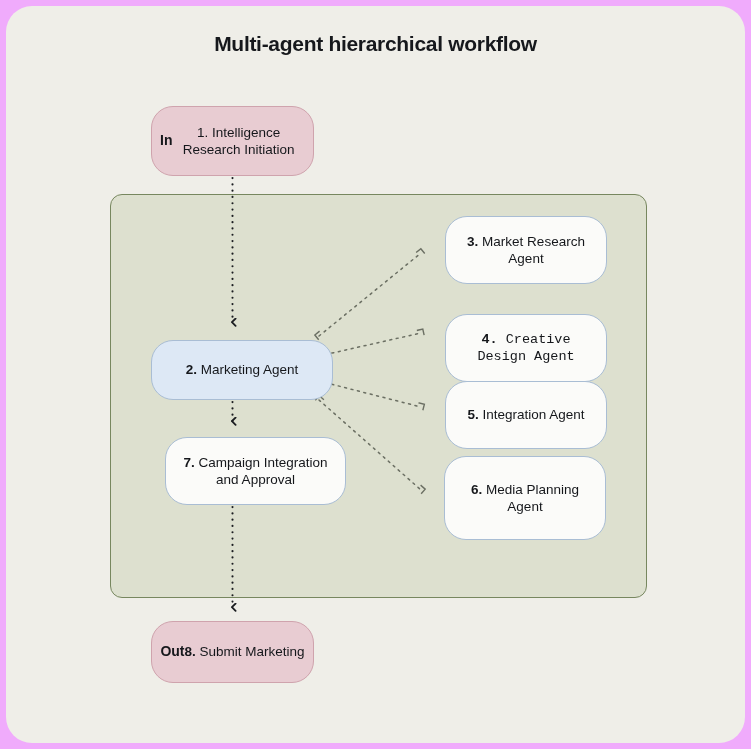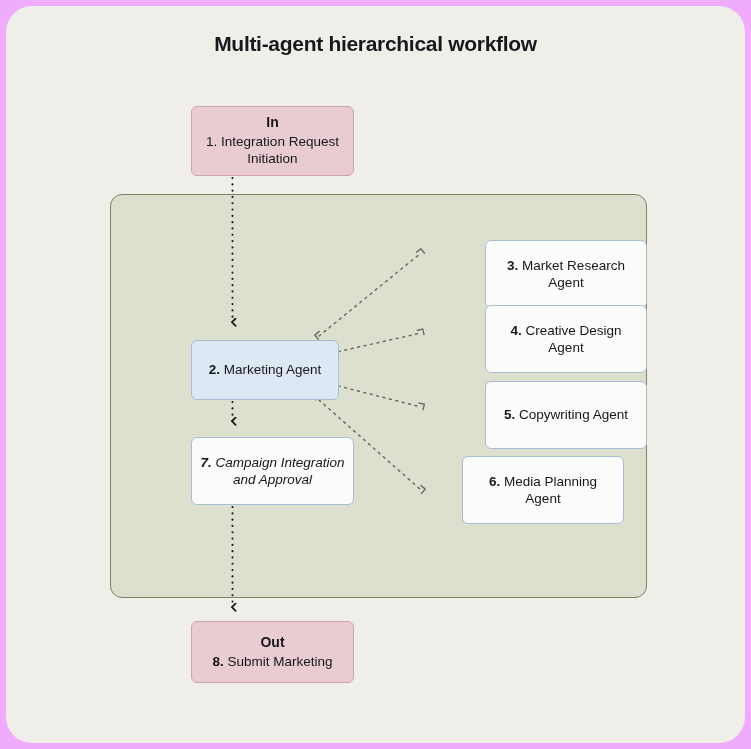--- a/index.html
+++ b/index.html
@@ -39,31 +39,29 @@
     font-size: 21px;
     font-weight: 700;
     letter-spacing: -0.3px;
     color: #16181c;
   }
 
   
   .node {
     position: absolute;
     box-sizing: border-box;
-    border-radius: 6px;
+    border-radius: 22px;
     display: flex;
-    flex-direction: column;
     align-items: center;
     justify-content: center;
     text-align: center;
     line-height: 1.28;
     font-size: 13.5px;
     color: #15171b;
     padding: 4px 8px;
-    margin-left: 40px;
   }
   .node .hdr {
     font-weight: 700;
     font-size: 14px;
     margin-bottom: 1px;
   }
   .node .body { font-weight: 400; }
   .node .body b { font-weight: 700; }
 
   .node.io {
@@ -87,27 +85,27 @@
     width: 537px;
     height: 404px;
     box-sizing: border-box;
     background: #dde0cf;
     border: 1px solid #77875f;
     border-radius: 12px;
   }
 
   
   #node-in      { left: 151px; top: 106px; width: 163px; height: 70px; }
-  #node-mkt     { left: 151px; top: 340px; width: 148px; height: 60px; }
-  #node-camp    { left: 151px; top: 437px; width: 163px; height: 68px; font-style: italic; }
+  #node-mkt     { left: 151px; top: 340px; width: 182px; height: 60px; }
+  #node-camp    { left: 165px; top: 437px; width: 181px; height: 68px; }
   #node-out     { left: 151px; top: 621px; width: 163px; height: 62px; }
-  #node-research{ left: 445px; top: 240px; width: 162px; height: 68px; }
-  #node-design  { left: 445px; top: 305px; width: 162px; height: 68px; }
+  #node-research{ left: 445px; top: 216px; width: 162px; height: 68px; }
+  #node-design  { left: 445px; top: 314px; width: 162px; height: 68px; font-family: Liberation Mono, monospace; }
   #node-copy    { left: 445px; top: 381px; width: 162px; height: 68px; }
-  #node-media   { left: 422px; top: 456px; width: 162px; height: 68px; }
+  #node-media   { left: 444px; top: 456px; width: 162px; height: 84px; }
 
   
   #connectors {
     position: absolute;
     left: 0; top: 0;
     width: 751px;
     height: 749px;
     pointer-events: none;
   }
 </style>
@@ -158,37 +156,37 @@
       <path d="M319,381 L421,407" fill="none" stroke="#6b6f63" stroke-width="1.5" stroke-dasharray="2 4.6" stroke-linecap="round" marker-end="url(#ah-grey-end)" marker-start="url(#ah-grey-start)"></path>
     </g>
 
     <g>
       <path d="M319,400 L421,490" fill="none" stroke="#6b6f63" stroke-width="1.5" stroke-dasharray="2 4.6" stroke-linecap="round" marker-end="url(#ah-grey-end)" marker-start="url(#ah-grey-start)"></path>
     </g>
   </svg>
 
   <div class="node io" id="node-in">
     <div class="hdr">In</div>
-    <div class="body"><span>1.</span> <span>Integration Request Initiation</span></div>
+    <div class="body"><span>1.</span> <span>Intelligence Research Initiation</span></div>
   </div>
 
   <div class="node accent" id="node-mkt">
     <div class="body"><b>2.</b> <span>Marketing Agent</span></div>
   </div>
 
   <div class="node plain" id="node-research">
     <div class="body"><b>3.</b> <span>Market Research Agent</span></div>
   </div>
 
   <div class="node plain" id="node-design">
     <div class="body"><b>4.</b> <span>Creative Design Agent</span></div>
   </div>
 
   <div class="node plain" id="node-copy">
-    <div class="body"><b>5.</b> <span>Copywriting Agent</span></div>
+    <div class="body"><b>5.</b> <span>Integration Agent</span></div>
   </div>
 
   <div class="node plain" id="node-media">
     <div class="body"><b>6.</b> <span>Media Planning Agent</span></div>
   </div>
 
   <div class="node plain" id="node-camp">
     <div class="body"><b>7.</b> <span>Campaign Integration and Approval</span></div>
   </div>
 

